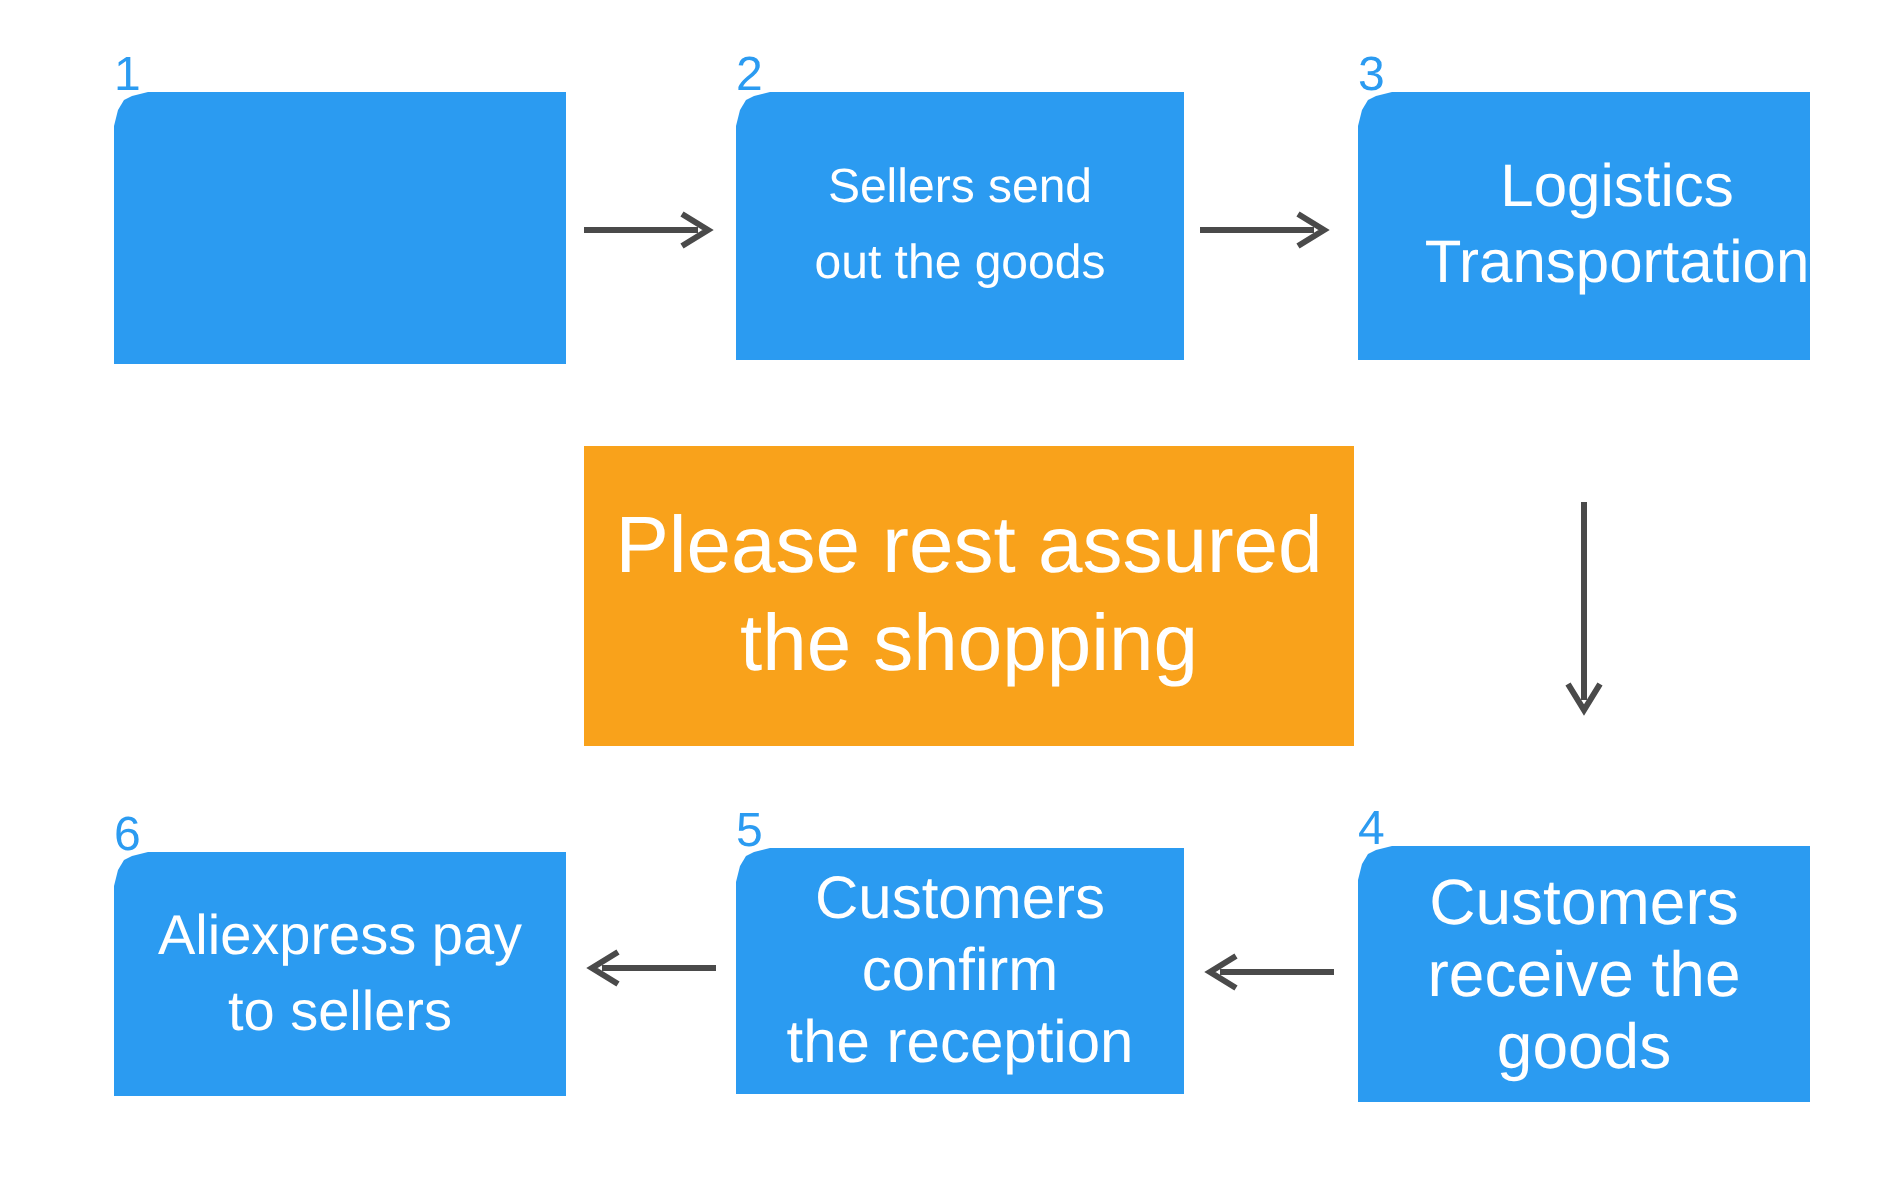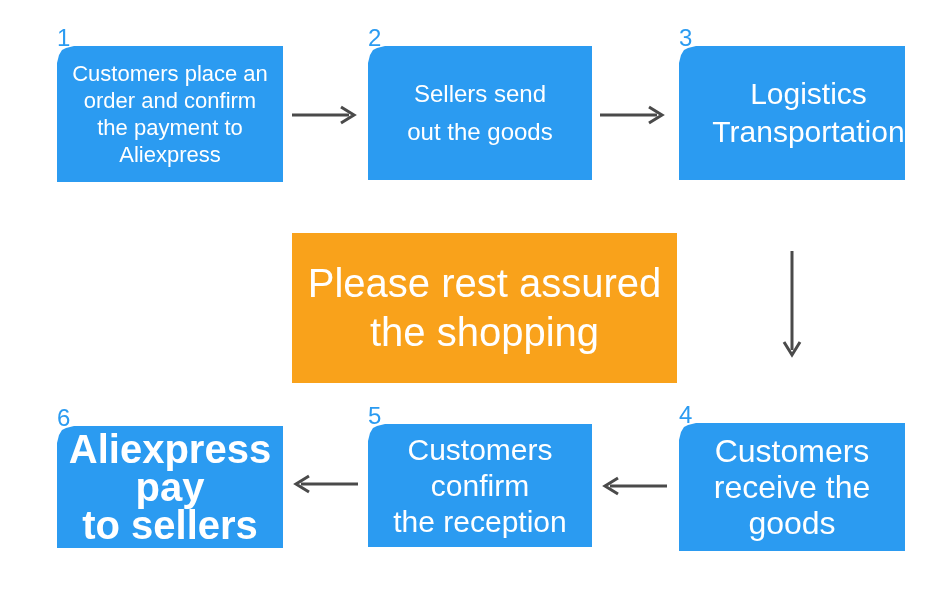--- a/index.html
+++ b/index.html
@@ -45,21 +45,21 @@
     position: absolute;
     top: -20px;
     left: 0;
     font-size: 24px;
     line-height: 1;
     color: var(--box-blue);
   }
   .banner {
     position: absolute;
     left: 292px;
-    top: 233px;
+    top: 223px;
     width: 385px;
     height: 150px;
     background: var(--box-orange);
     display: flex;
     align-items: center;
     justify-content: center;
   }
   .banner-label {
     width: 100%;
     text-align: center;
@@ -74,24 +74,20 @@
   }
 </style>
 </head>
 <body>
 
 <div class="canvas">
 
   <div class="step" style="left:57px; top:46px; width:226px; height:136px;">
     <div class="step-bg"></div>
     <span class="num">1</span>
-    <div class="step-label" style="font-size:22px; line-height:27px;">Customers place an
-order and confirm
-the payment to
-Aliexpress</div>
   </div>
 
   <div class="step" style="left:368px; top:46px; width:224px; height:134px;">
     <div class="step-bg"></div>
     <span class="num">2</span>
     <div class="step-label" style="font-size:24px; line-height:38px;">Sellers send
 out the goods</div>
   </div>
 
   <div class="step" style="left:679px; top:46px; width:226px; height:134px;">
@@ -118,21 +114,21 @@
     <div class="step-bg"></div>
     <span class="num">5</span>
     <div class="step-label" style="font-size:30px; line-height:36px;">Customers
 confirm
 the reception</div>
   </div>
 
   <div class="step" style="left:57px; top:426px; width:226px; height:122px;">
     <div class="step-bg"></div>
     <span class="num">6</span>
-    <div class="step-label" style="font-size:40px; line-height:38px;font-weight:bold;">Aliexpress pay
+    <div class="step-label" style="font-size:28px; line-height:38px;">Aliexpress pay
 to sellers</div>
   </div>
 
   <svg class="arrow" style="left:291px; top:104px;" width="68" height="22">
     <line x1="1" y1="11" x2="58" y2="11" stroke="currentColor" stroke-width="3"></line>
     <polyline points="50,3 63,11 50,19" fill="none" stroke="currentColor" stroke-width="3"></polyline>
   </svg>
 
   <svg class="arrow" style="left:599px; top:104px;" width="68" height="22">
     <line x1="1" y1="11" x2="58" y2="11" stroke="currentColor" stroke-width="3"></line>

